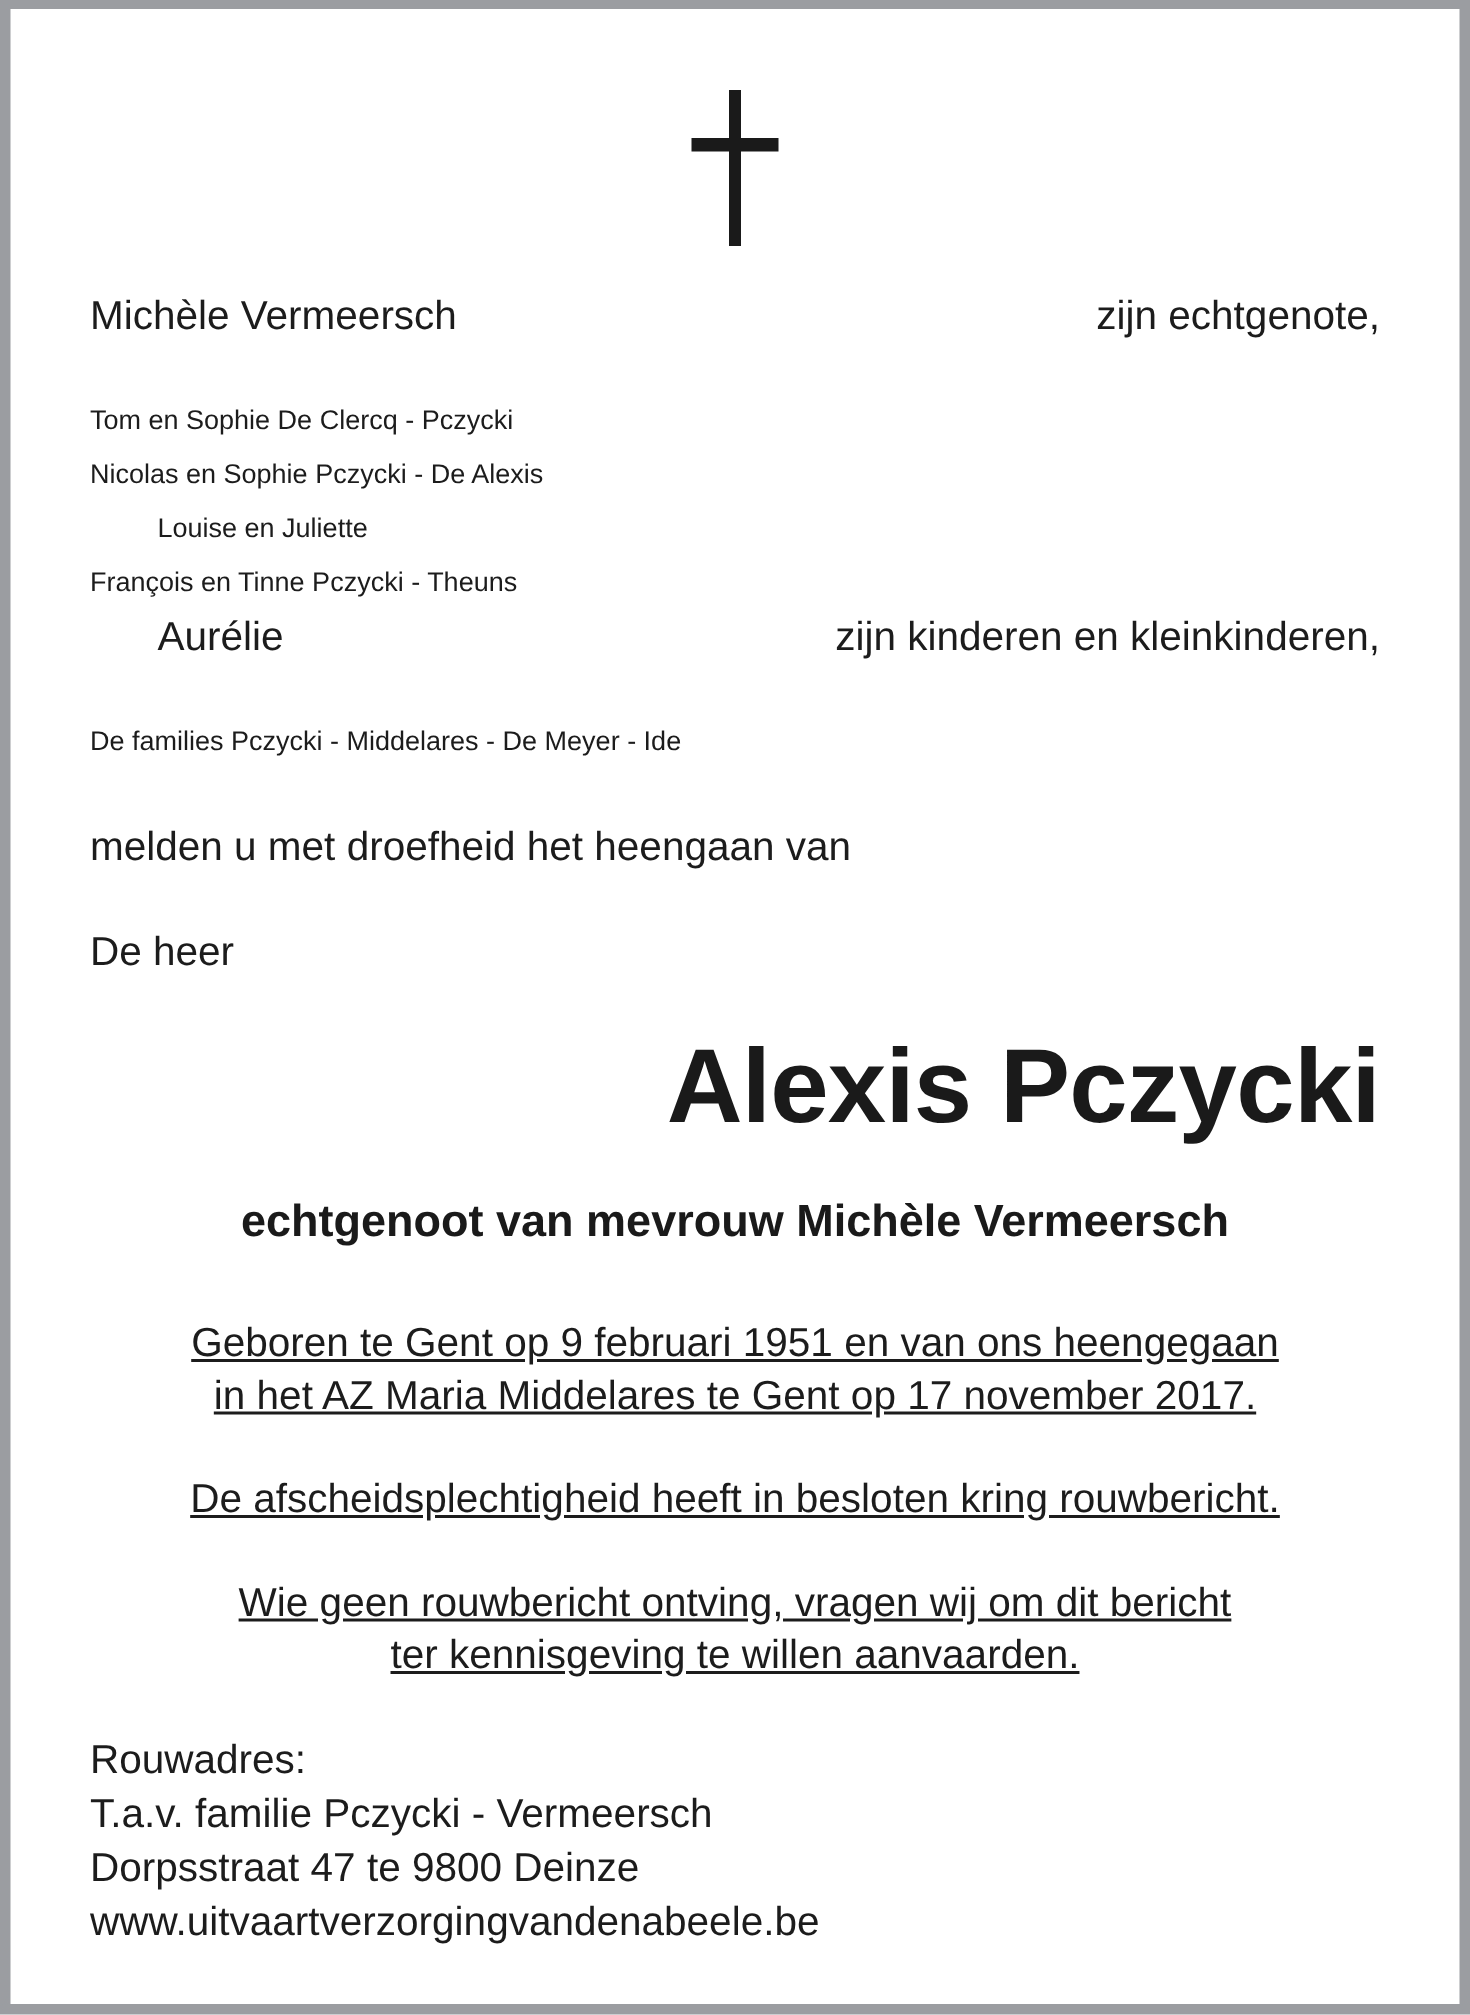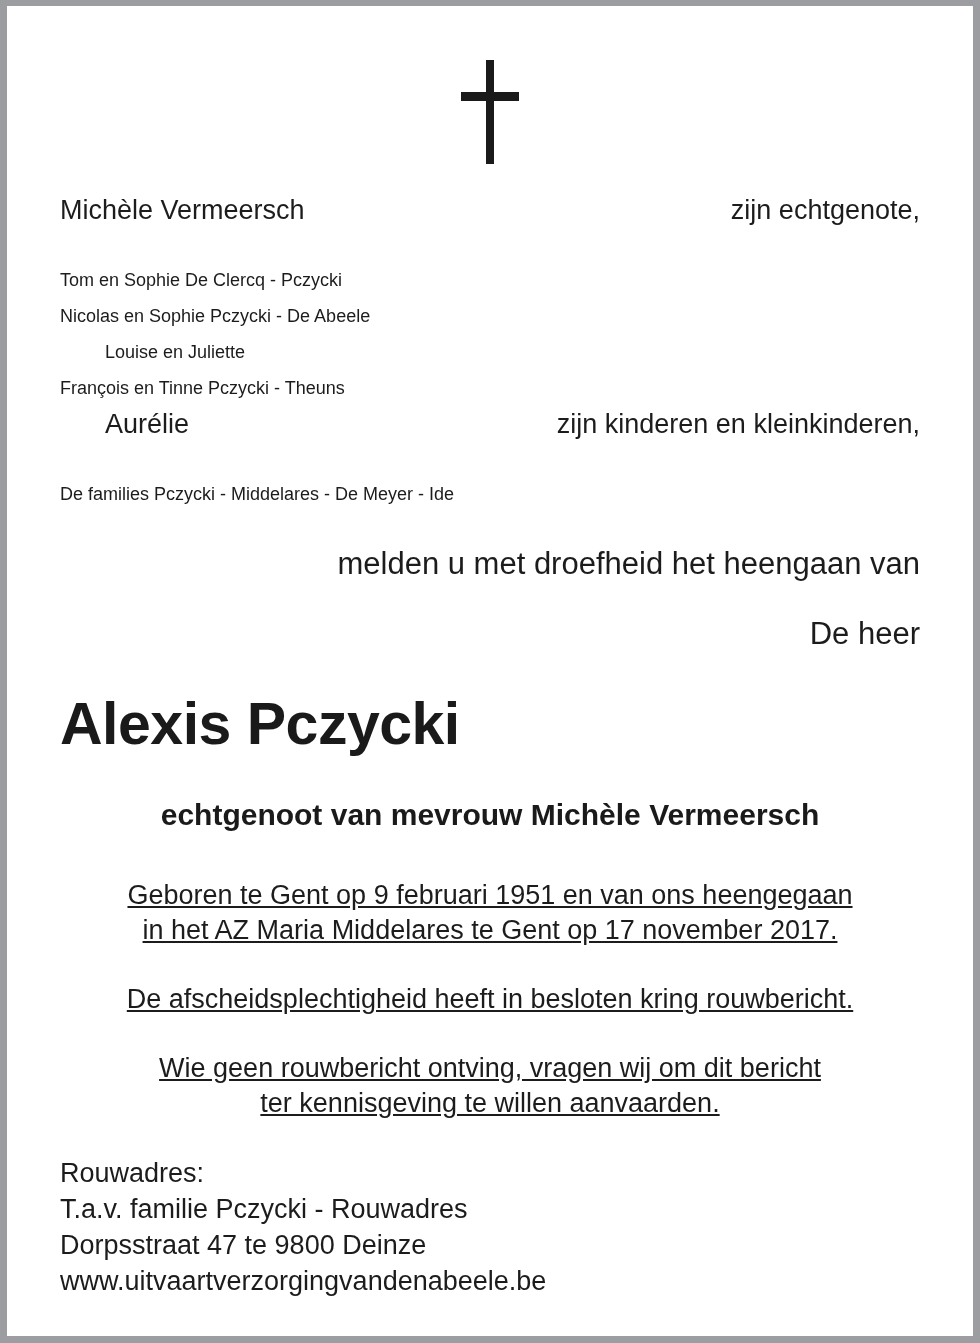--- a/index.html
+++ b/index.html
@@ -75,31 +75,31 @@
   }
   .line {
     font-size: 18px;
     line-height: 36px;
     white-space: nowrap;
   }
   .indent {
     padding-left: 45px;
   }
   .ctr {
-    text-align: right;
-    font-size: 31px;
+    text-align: left;
+    font-size: 27px;
     line-height: 36px;
   }
   .gap-md { height: 34px; }
   .gap-lg { height: 40px; }
   .gap-xl { height: 44px; }
 
   .deceased-name {
-    text-align: left;
-    font-size: 59px;
+    text-align: right;
+    font-size: 70px;
     line-height: 64px;
     font-weight: bold;
     letter-spacing: -0.5px;
     color: #1a1a1a;
   }
   .spouse-of {
     text-align: center;
     font-size: 30px;
     line-height: 38px;
     font-weight: bold;
@@ -134,21 +134,21 @@
   <div class="body">
 
     <div class="row">
       <span>Michèle Vermeersch</span>
       <span>zijn echtgenote,</span>
     </div>
 
     <div class="gap-md"></div>
 
     <div class="line">Tom en Sophie De Clercq - Pczycki</div>
-    <div class="line">Nicolas en Sophie Pczycki - De Abeele</div>
+    <div class="line">Nicolas en Sophie Pczycki - De Alexis</div>
     <div class="line indent">Louise en Juliette</div>
     <div class="line">François en Tinne Pczycki - Theuns</div>
 
     <div class="row">
       <span class="indent">Aurélie</span>
       <span>zijn kinderen en kleinkinderen,</span>
     </div>
 
     <div class="gap-md"></div>
 
@@ -180,18 +180,18 @@
     <div class="para">De afscheidsplechtigheid heeft in besloten kring rouwbericht.</div>
 
     <div class="gap-md"></div>
 
     <div class="para">Wie geen rouwbericht ontving, vragen wij om dit bericht</div>
     <div class="para">ter kennisgeving te willen aanvaarden.</div>
 
     <div class="gap-md"></div>
 
     <div class="addr">Rouwadres:</div>
-    <div class="addr">T.a.v. familie Pczycki - Rouwadres</div>
+    <div class="addr">T.a.v. familie Pczycki - Vermeersch</div>
     <div class="addr">Dorpsstraat 47 te 9800 Deinze</div>
     <div class="addr">www.uitvaartverzorgingvandenabeele.be</div>
 
   </div>
 </div>
 
 </body></html>

